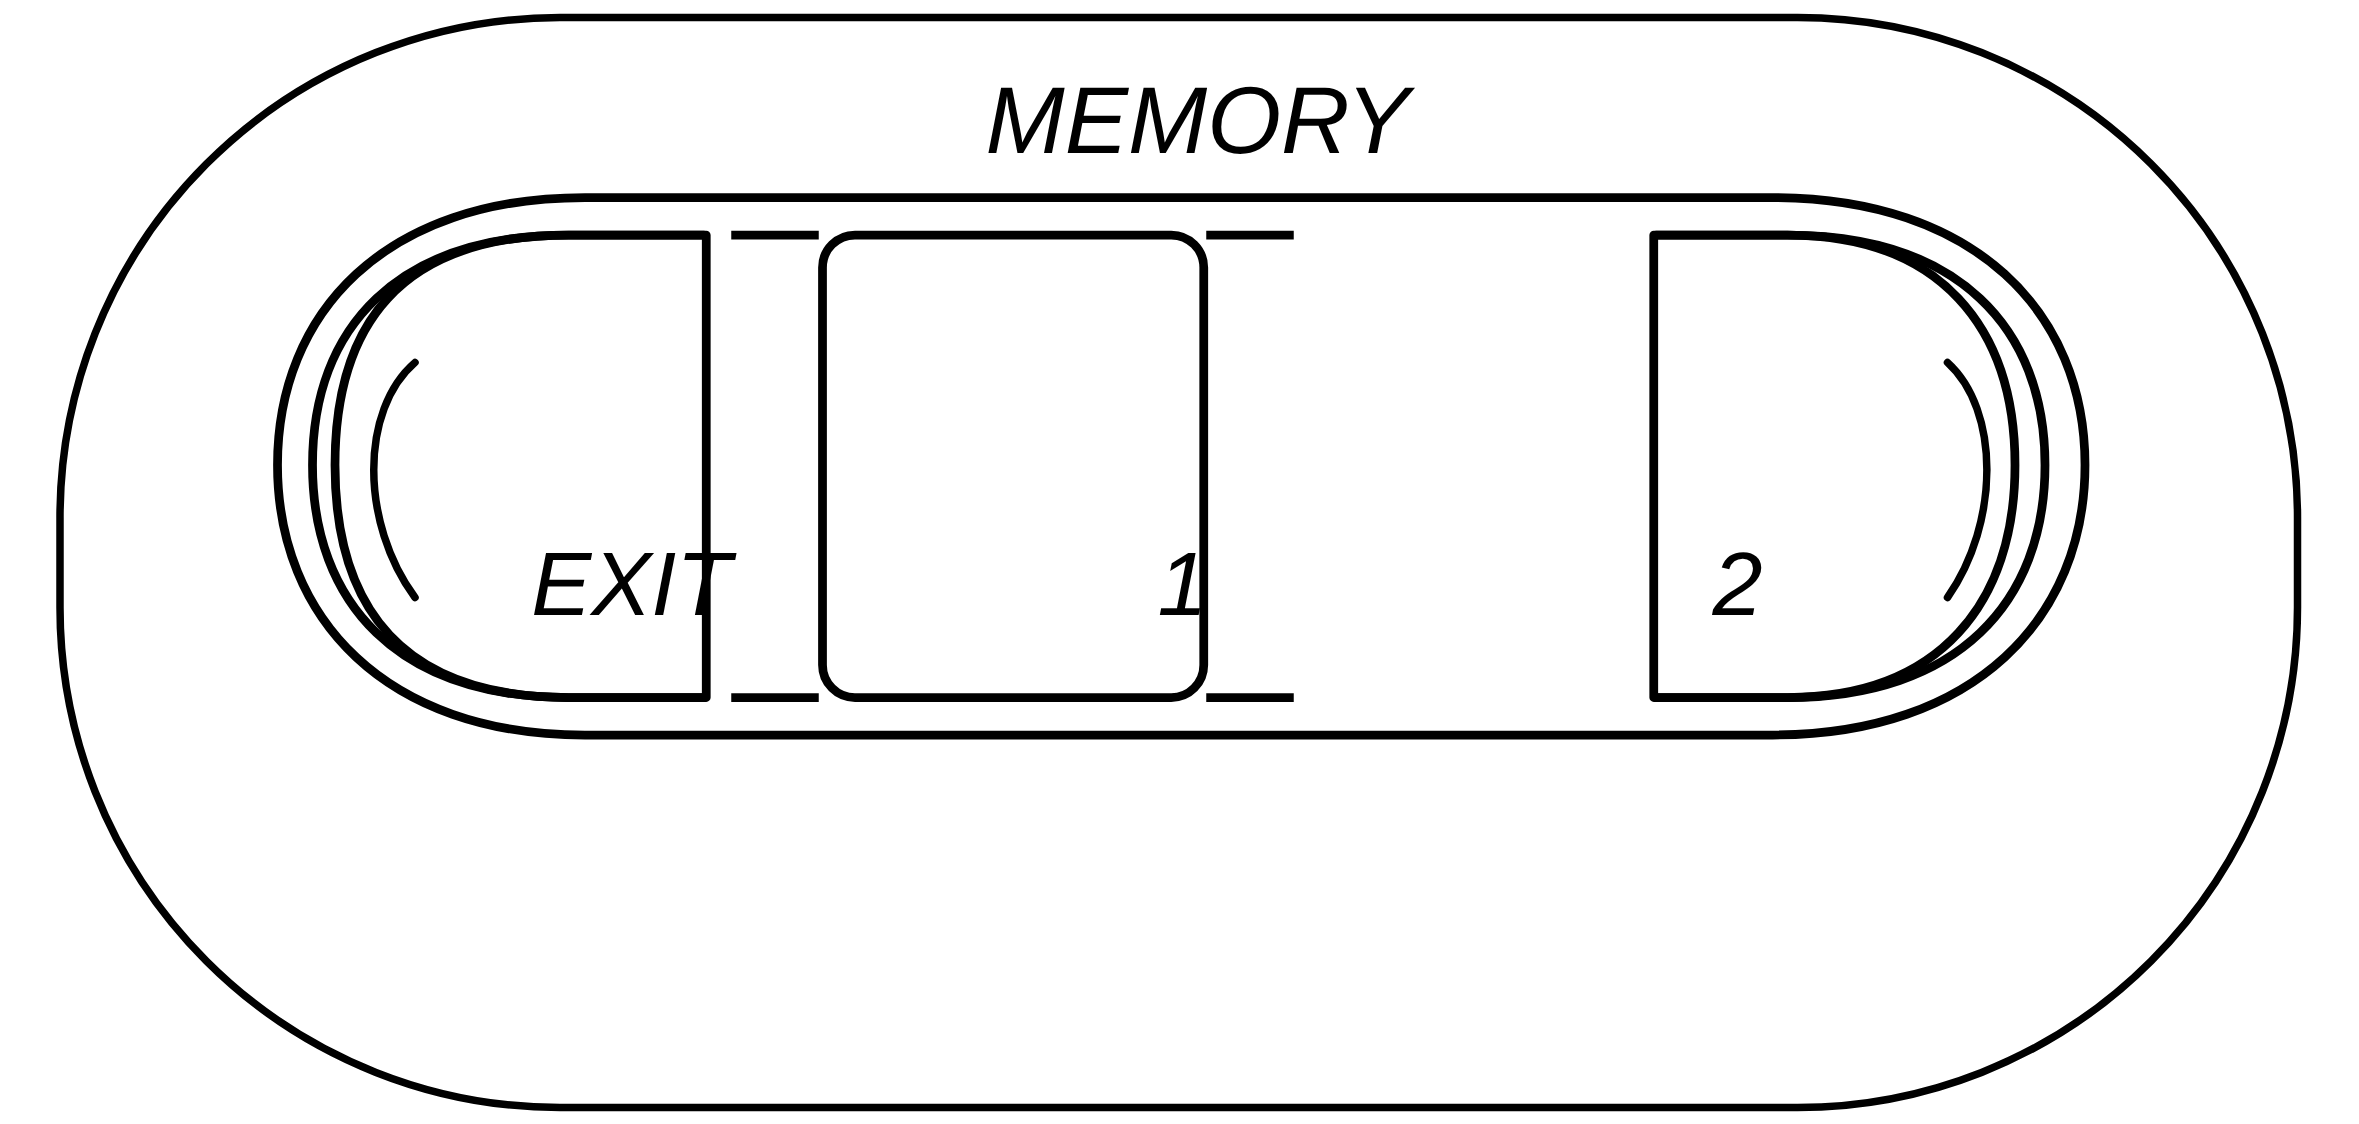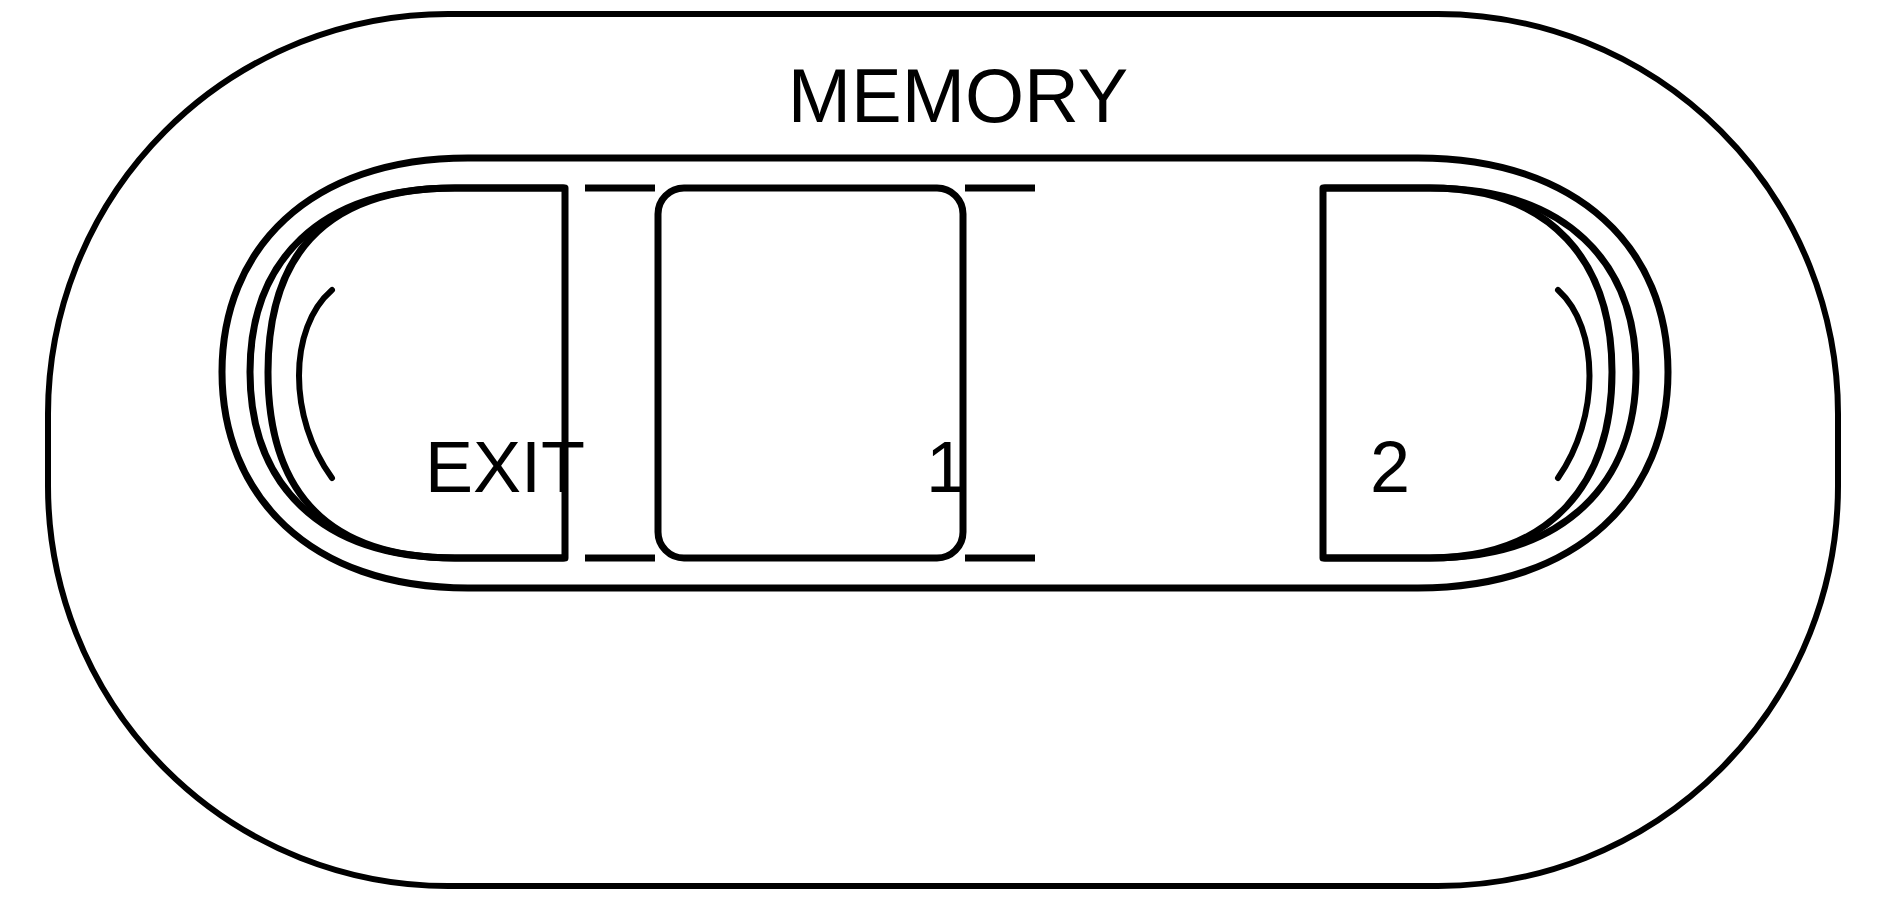--- a/index.html
+++ b/index.html
@@ -11,20 +11,21 @@
     width: 1887px;
     height: 899px;
     font-family: "Liberation Sans", sans-serif;
     overflow: hidden;
   }
   #stage {
     position: relative;
     width: 1887px;
     height: 675px;
     background: #ffffff;
+    font-style: italic;
   }
   #drawing {
     position: absolute;
     left: 0;
     top: 0;
     width: 1887px;
     height: 899px;
     display: block;
   }
   .stroke {

